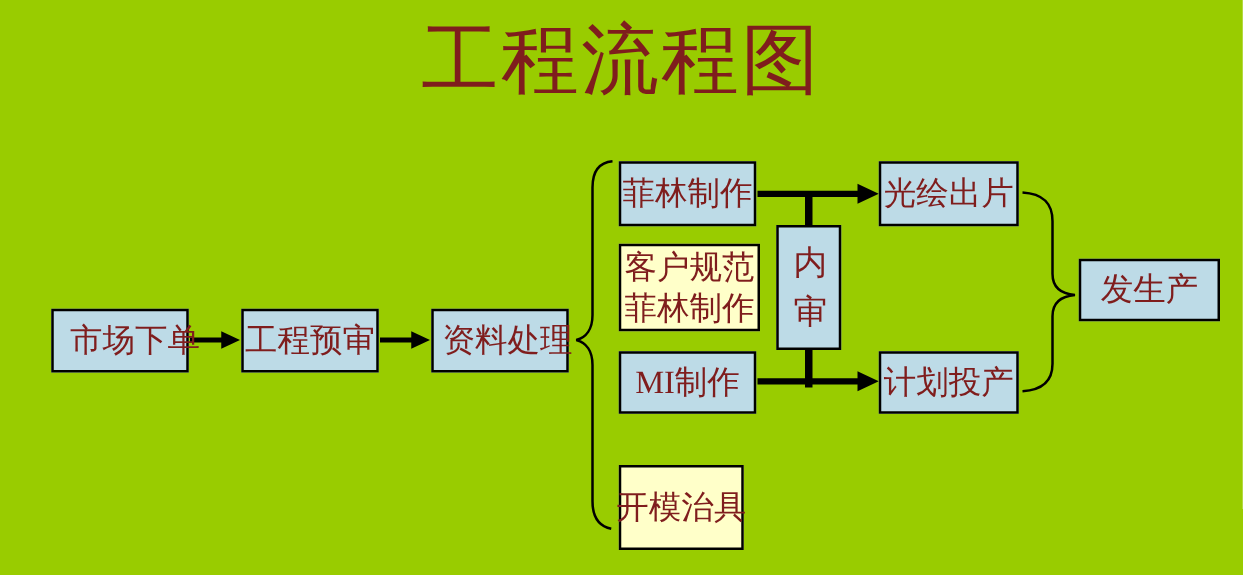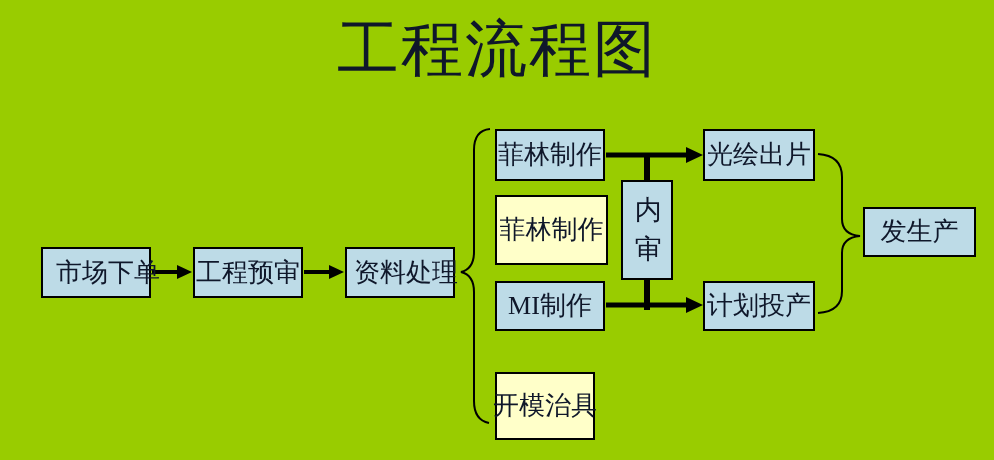--- a/index.html
+++ b/index.html
@@ -4,21 +4,21 @@
 <style>
   * { margin: 0; padding: 0; box-sizing: border-box; }
   html, body { width: 994px; height: 460px; }
   .stage {
     position: relative;
     width: 994px;
     height: 460px;
     background: var(--bg, #99CC00);
     font-family: "Liberation Serif", "DejaVu Serif", serif;
     overflow: hidden;
-    color: #0f172a;
+    color: #7f1d1d;
   }
   .title {
     position: absolute;
     top: 14px;
     left: 0;
     width: 100%;
     text-align: center;
     font-size: 62px;
     font-weight: 400;
     letter-spacing: 2px;
@@ -106,20 +106,21 @@
 
   <div class="node blue n-data">
     <span>资料处理</span>
   </div>
 
   <div class="node blue n-film">
     <span>菲林制作</span>
   </div>
 
   <div class="node yellow n-custspec">
+    <span>客户规范</span>
     <span>菲林制作</span>
   </div>
 
   <div class="node blue n-mi">
     <span>MI制作</span>
   </div>
 
   <div class="node yellow n-mold">
     <span>开模治具</span>
   </div>

